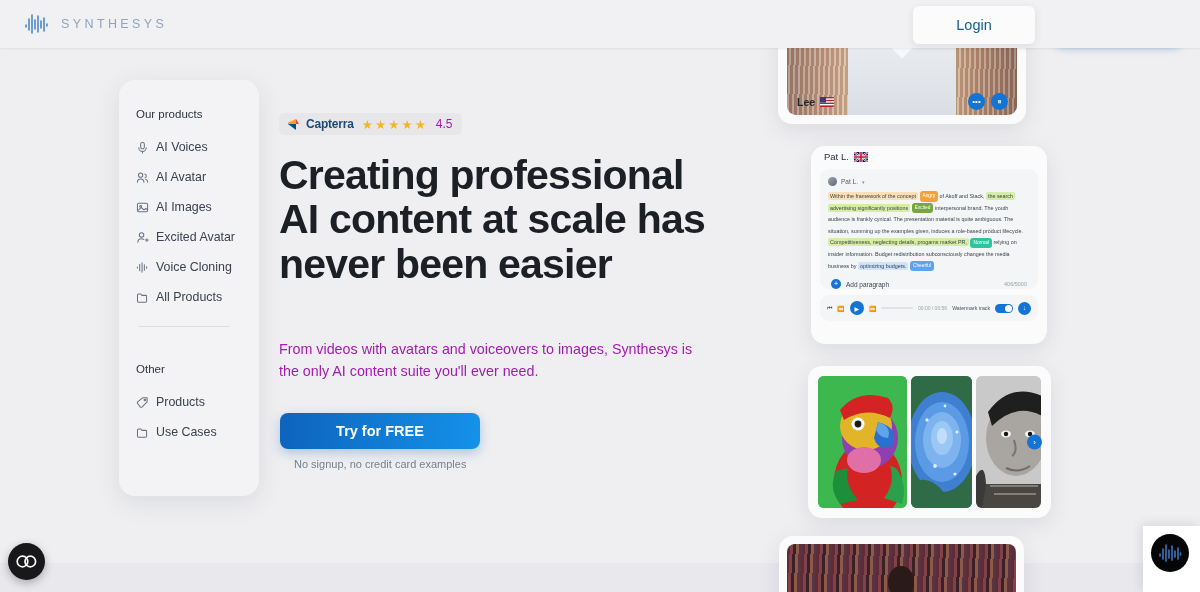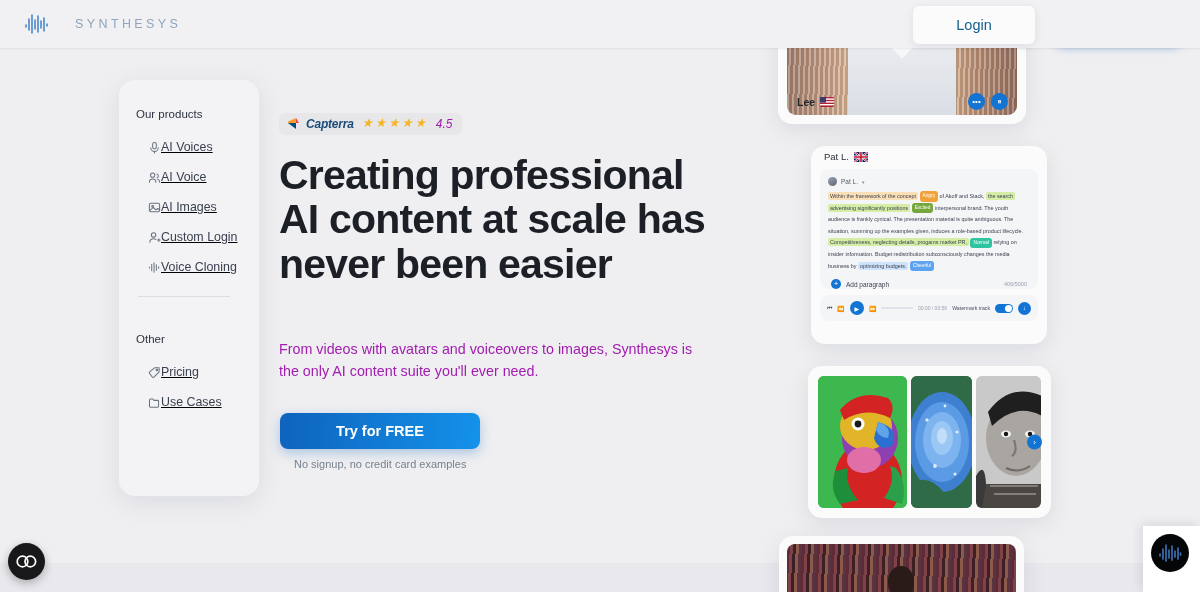--- a/index.html
+++ b/index.html
@@ -20,21 +20,21 @@
 
   
   .header {
     position: absolute; left: 0; top: 0; width: 1200px; height: 48px;
     background: #f1f1f3;
     box-shadow: 0 1px 2px rgba(0,0,0,0.07);
     z-index: 40;
   }
   .logo-wrap {
     position: absolute; left: 24px; top: 13px;
-    display: flex; align-items: center; gap: 25px;
+    display: flex; align-items: center; gap: 11px;
   }
   .logo-mark { width: 26px; height: 22px; display: block; }
   .logo-text {
     font-size: 12.5px; letter-spacing: 3.4px; color: #8fa4bd; font-weight: 500;
   }
   .btn-login {
     position: absolute; left: 913px; top: 6px; width: 122px; height: 38px;
     background: #fbfbfc; border: none; border-radius: 6px;
     box-shadow: 0 2px 8px rgba(30,50,90,0.10);
     color: #14618f; font-size: 14.5px; font-family: "Liberation Sans", sans-serif;
@@ -53,35 +53,35 @@
     position: absolute; left: 119px; top: 80px; width: 140px; height: 416px;
     background: #f3f3f5; border-radius: 16px;
     box-shadow: 0 6px 26px rgba(40,50,80,0.10);
     padding: 28px 0 0 0;
   }
   .menu-heading {
     font-size: 11.5px; color: #2d3340; margin: 0 0 12px 17px; font-weight: 400;
   }
   .menu-heading.other { margin-top: 16px; }
   .menu-item {
-    display: flex; align-items: center; 
-    height: 30px; padding-left: 29px; cursor: pointer; text-decoration: underline;
+    display: flex; align-items: center; gap: 7px;
+    height: 30px; padding-left: 17px; cursor: pointer;
   }
   .menu-item .mi-label { font-size: 12.4px; color: #3a4150; }
   .mi-icon { width: 13px; height: 13px; flex: 0 0 13px; display: block; color: #6a7180; }
   .menu-divider {
     width: 92px; height: 1px; background: #dcdce2; margin: 14px 0 0 19px;
   }
   .other-gap { height: 20px; }
 
   
   .capterra {
     position: absolute; left: 279px; top: 113px;
-    display: flex; align-items: flex-start; gap: 6px;
-    background: #e7e7ea; border-radius: 6px; padding: 4px 9px 4px 8px; font-style: italic;
+    display: flex; align-items: flex-end; gap: 6px;
+    background: #e7e7ea; border-radius: 6px; padding: 4px 9px 4px 8px;
   }
   .capterra-logo { width: 13px; height: 13px; display:block; }
   .capterra-name { font-size: 12px; font-weight: bold; color: #1b4a7a; letter-spacing: -0.2px; }
   .stars { display: flex; gap: 2px; margin-left: 2px; }
   .star { color: #f5b425; font-size: 12.5px; line-height: 1; }
   .capterra-score { font-size: 12px; color: #a21caf; margin-left: 4px; }
 
   .headline {
     position: absolute; left: 279px; top: 153px; width: 440px;
     font-size: 41px; line-height: 1.08; font-weight: bold;
@@ -434,60 +434,66 @@
       <span class="mi-label">AI Voices</span>
     </div>
 
     <div class="menu-item">
       <svg class="mi-icon" viewBox="0 0 14 14" fill="none" stroke="#6a7180" stroke-width="1.1" stroke-linecap="round">
         <circle cx="5" cy="4.5" r="2.3"></circle>
           <path d="M1.5 12c0-2.1 1.6-3.5 3.5-3.5S8.5 9.9 8.5 12"></path>
           <path d="M9.6 3.2a2.2 2.2 0 010 4.2"></path>
           <path d="M10.4 8.9c1.4.4 2.2 1.6 2.2 3.1"></path>
       </svg>
-      <span class="mi-label">AI Voice</span>
+      <span class="mi-label">AI Avatar</span>
     </div>
 
     <div class="menu-item">
       <svg class="mi-icon" viewBox="0 0 14 14" fill="none" stroke="#6a7180" stroke-width="1.1" stroke-linejoin="round">
         <rect x="1.5" y="2.5" width="11" height="9" rx="1.5"></rect>
           <circle cx="5" cy="5.8" r="1"></circle>
           <path d="M2.2 10.2L5.6 7l3 2.6L10.6 8l1.8 1.8"></path>
       </svg>
       <span class="mi-label">AI Images</span>
     </div>
 
     <div class="menu-item">
       <svg class="mi-icon" viewBox="0 0 14 14" fill="none" stroke="#6a7180" stroke-width="1.1" stroke-linecap="round">
         <circle cx="6" cy="4.2" r="2.4"></circle>
           <path d="M2 12.2c0-2.2 1.8-3.8 4-3.8 1 0 1.9.3 2.6.8"></path>
           <path d="M10.2 9.8h3M11.7 8.4v2.8"></path>
       </svg>
-      <span class="mi-label">Custom Login</span>
+      <span class="mi-label">Excited Avatar</span>
     </div>
 
     <div class="menu-item">
       <svg class="mi-icon" viewBox="0 0 14 14" stroke="#6a7180" stroke-width="1.1" stroke-linecap="round">
         <path d="M1.5 6.5v1M4 3.5v7M6.5 1.8v10.4M9 4v6M11.5 6.2v1.6"></path>
       </svg>
       <span class="mi-label">Voice Cloning</span>
     </div>
 
+    <div class="menu-item">
+      <svg class="mi-icon" viewBox="0 0 14 14" fill="none" stroke="#6a7180" stroke-width="1.1" stroke-linejoin="round">
+        <path d="M1.6 11V4.2a1 1 0 011-1h2.6l1.2 1.5h4a1 1 0 011 1V11a1 1 0 01-1 1H2.6a1 1 0 01-1-1z"></path>
+      </svg>
+      <span class="mi-label">All Products</span>
+    </div>
 
     <div class="menu-divider"></div>
     <div class="other-gap"></div>
 
     <div class="menu-heading other">Other</div>
 
     <div class="menu-item">
       <svg class="mi-icon" viewBox="0 0 14 14" fill="none" stroke="#6a7180" stroke-width="1.1" stroke-linejoin="round">
         <path d="M7.4 1.8H12v4.6l-5.6 5.6a1.2 1.2 0 01-1.7 0L1.8 8.1a1.2 1.2 0 010-1.7z"></path>
           <circle cx="9.6" cy="4.3" r=".9"></circle>
       </svg>
-      <span class="mi-label">Pricing</span>
+      <span class="mi-label">Products</span>
     </div>
 
 
     <div class="menu-item">
       <svg class="mi-icon" viewBox="0 0 14 14" fill="none" stroke="#6a7180" stroke-width="1.1" stroke-linejoin="round">
         <path d="M1.6 11V4.2a1 1 0 011-1h2.6l1.2 1.5h4a1 1 0 011 1V11a1 1 0 01-1 1H2.6a1 1 0 01-1-1z"></path>
       </svg>
       <span class="mi-label">Use Cases</span>
     </div>
   </div>

